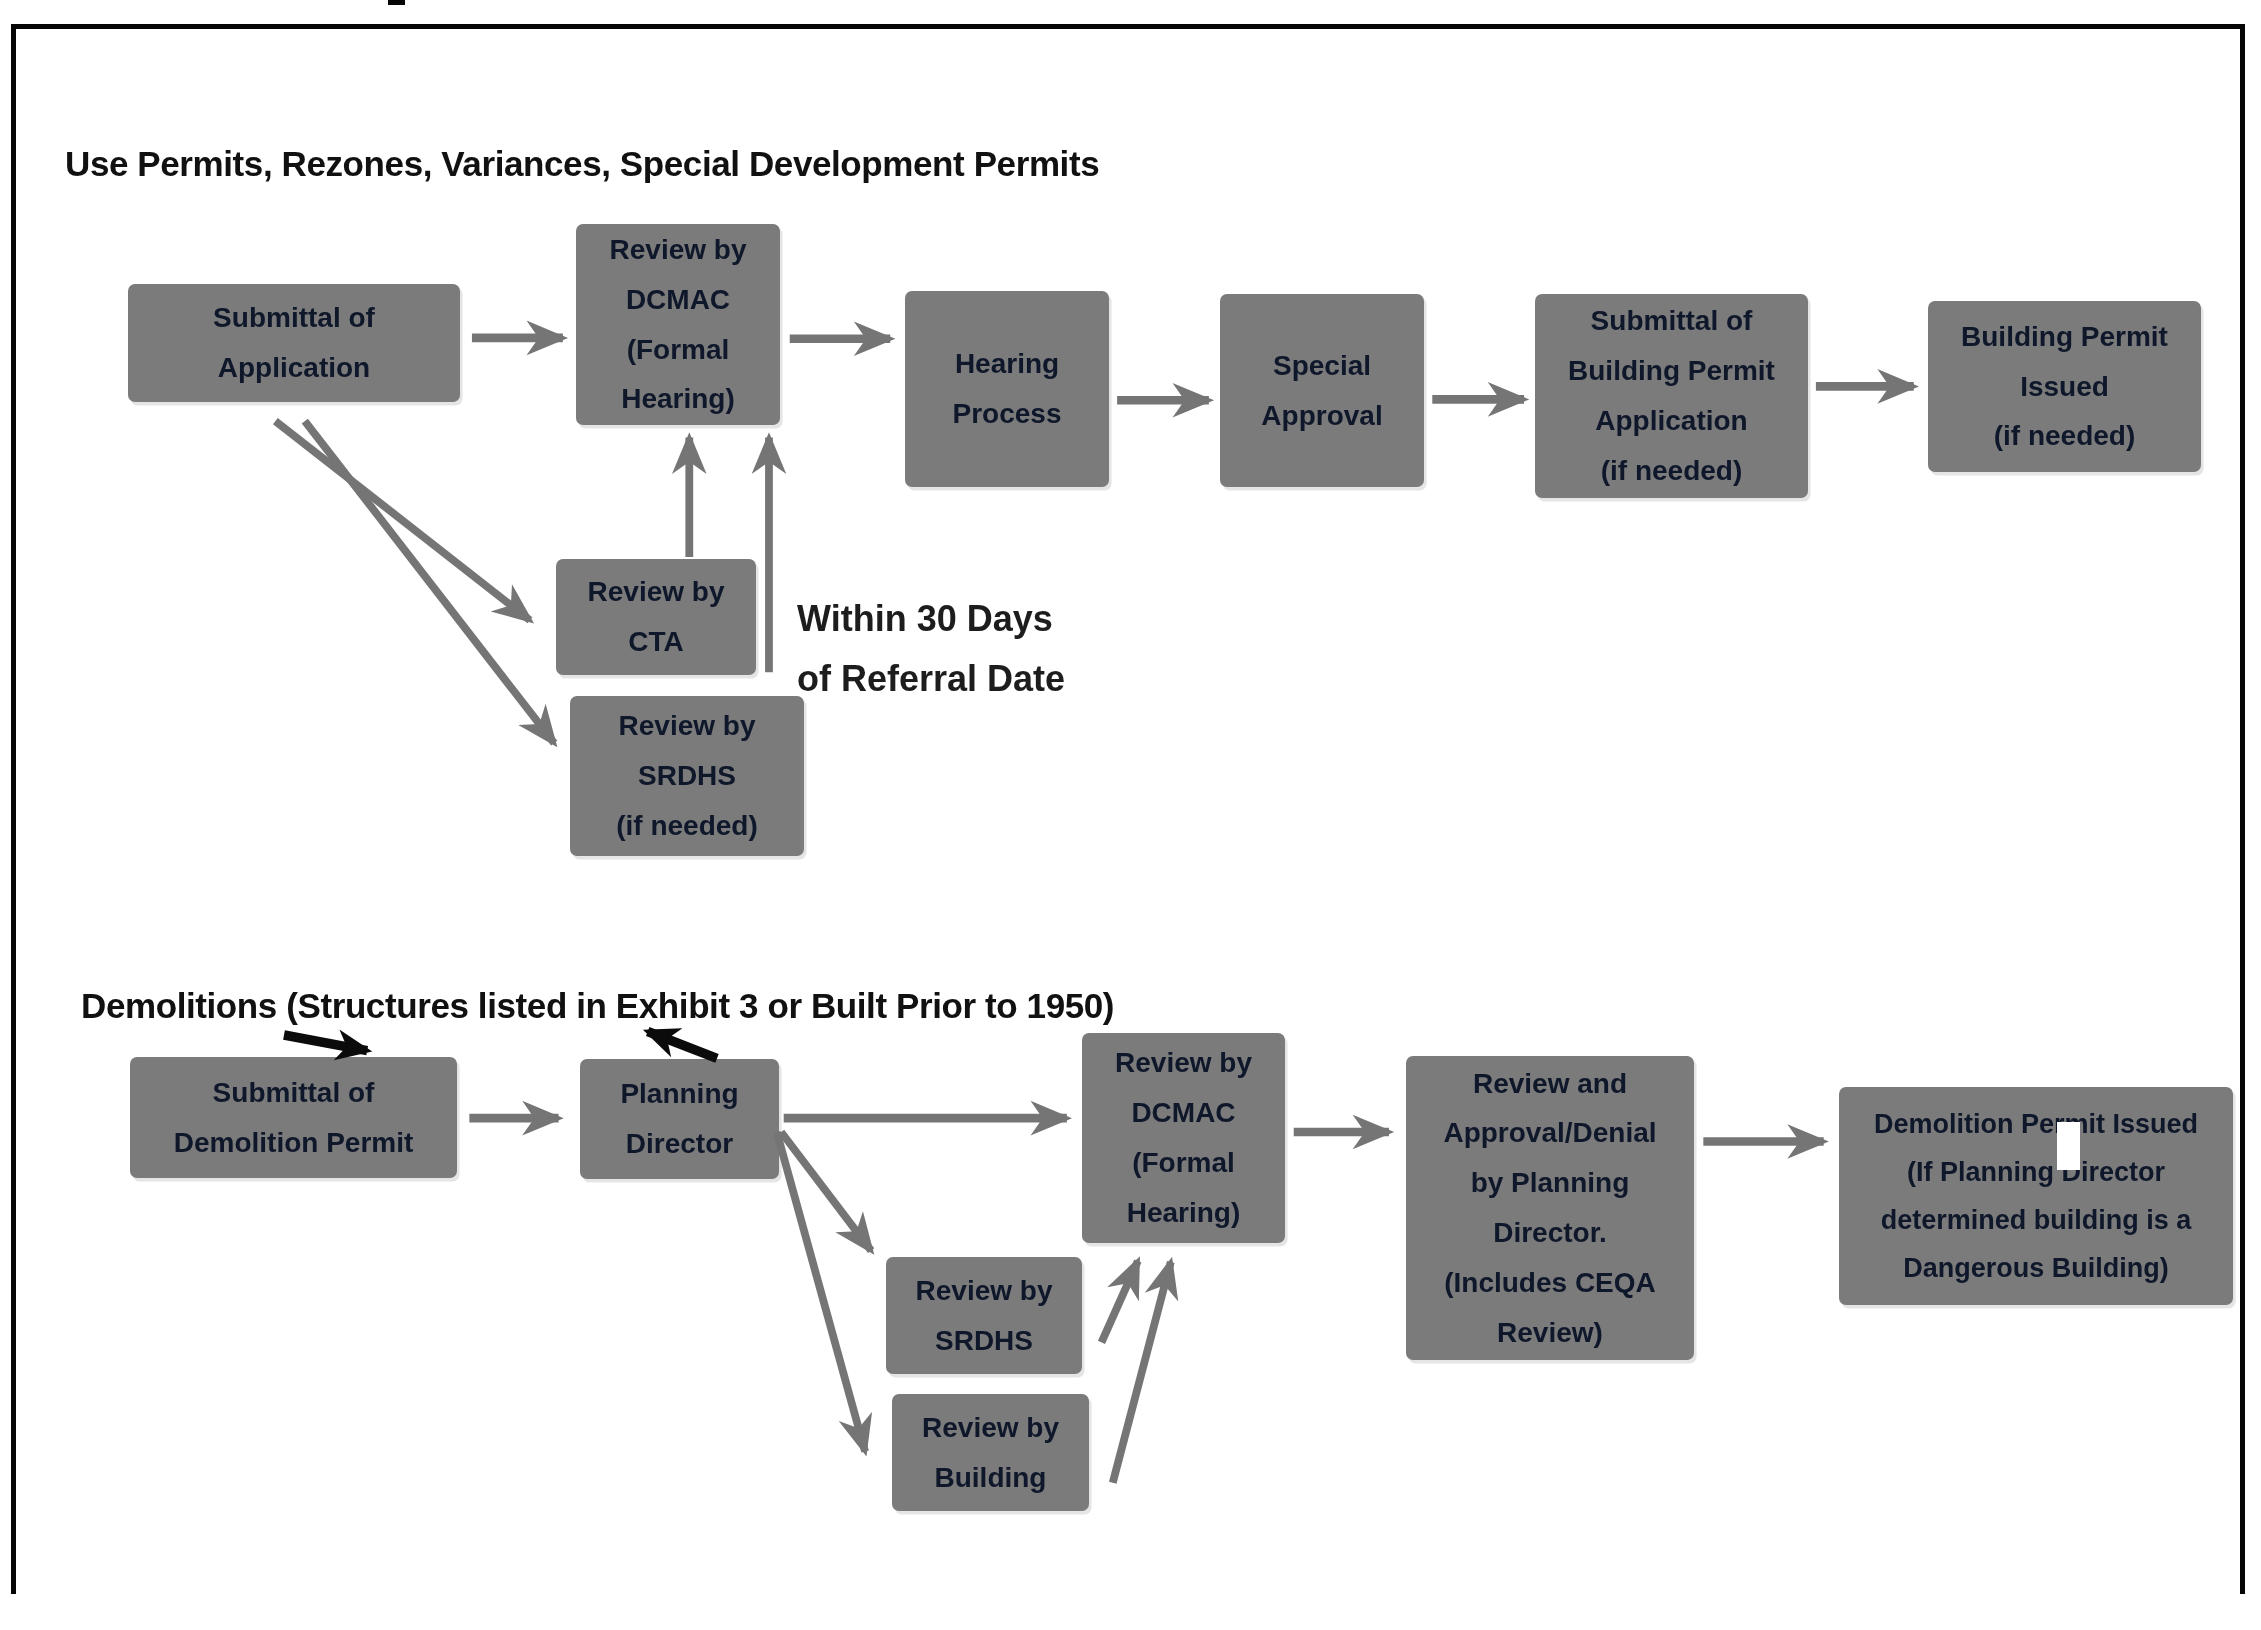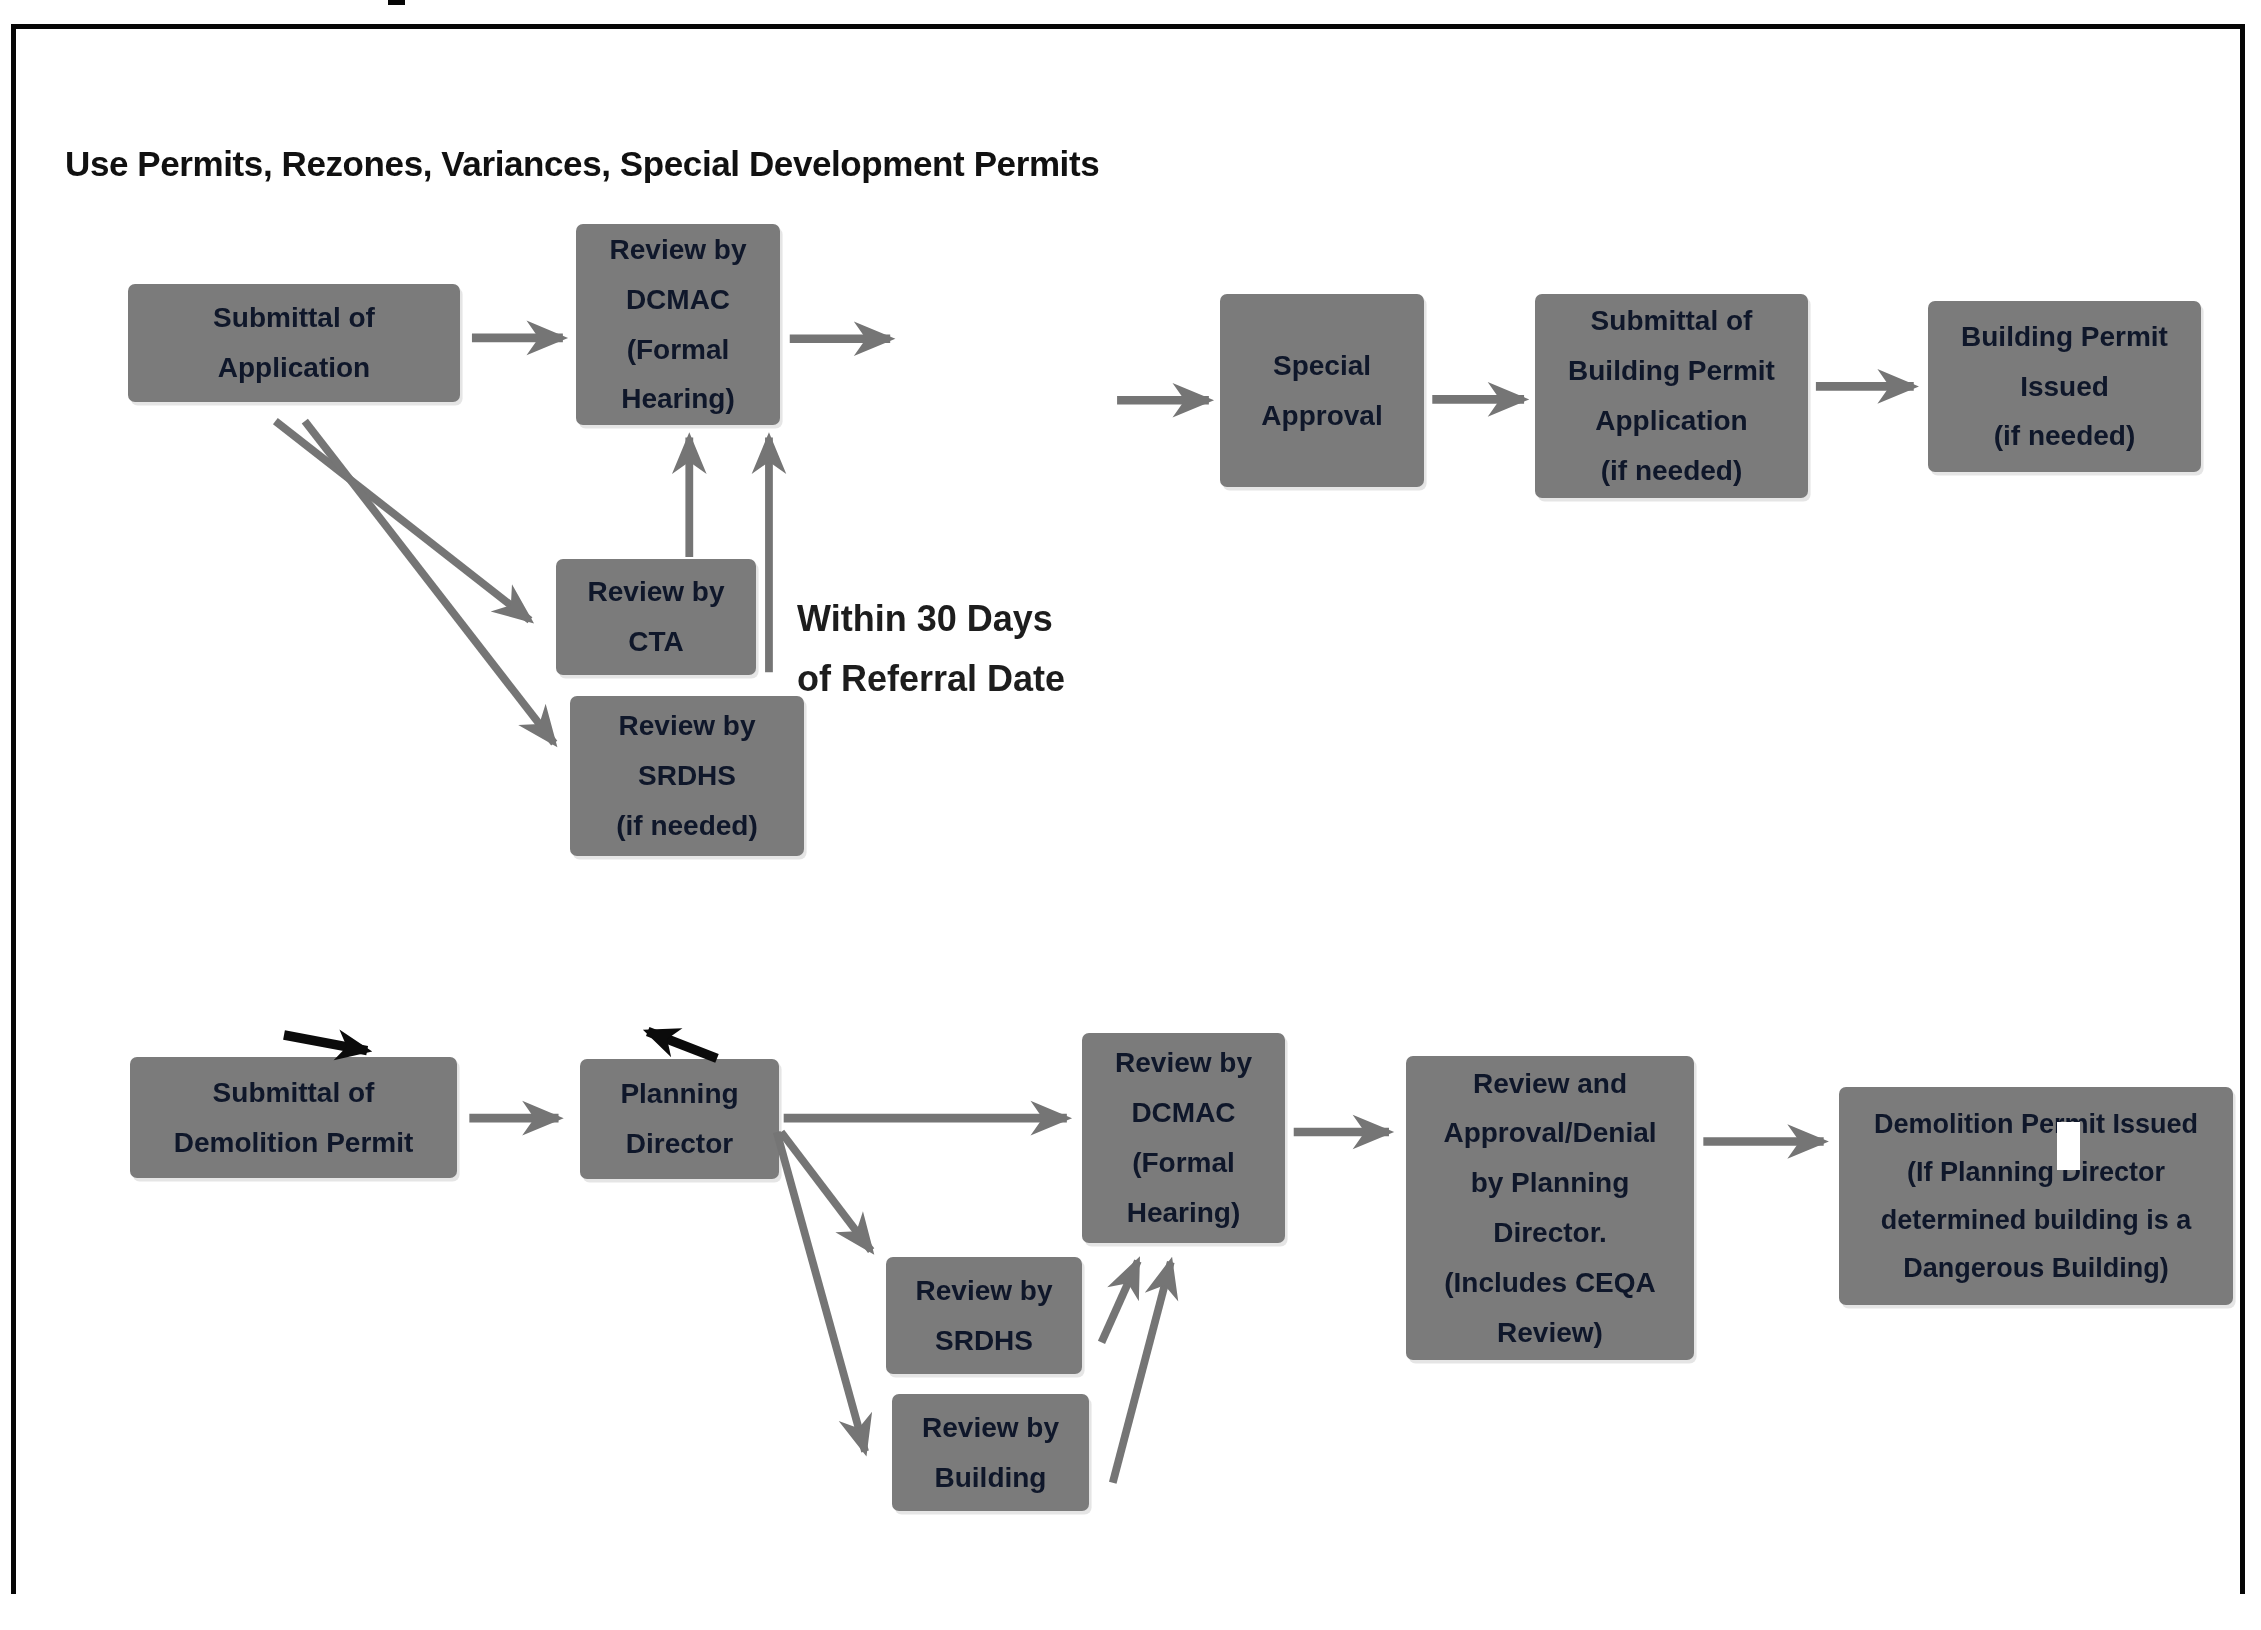--- a/index.html
+++ b/index.html
@@ -47,38 +47,41 @@
   <div class="top-dash"></div>
 
   <div class="title t1">Use Permits, Rezones, Variances, Special Development Permits</div>
 
   <div class="box" style="left:128px;top:284px;width:332px;height:118px;">Submittal of
 Application</div>
   <div class="box" style="left:576px;top:224px;width:204px;height:201px;">Review by
 DCMAC
 (Formal
 Hearing)</div>
+  <div class="box" style="left:905px;top:291px;width:204px;height:196px;">Hearing
+Process</div>
   <div class="box" style="left:1220px;top:294px;width:204px;height:193px;">Special
 Approval</div>
   <div class="box" style="left:1535px;top:294px;width:273px;height:204px;">Submittal of
 Building Permit
 Application
 (if needed)</div>
   <div class="box" style="left:1928px;top:301px;width:273px;height:171px;">Building Permit
 Issued
 (if needed)</div>
   <div class="box" style="left:556px;top:559px;width:200px;height:116px;">Review by
 CTA</div>
   <div class="box" style="left:570px;top:696px;width:234px;height:160px;">Review by
 SRDHS
 (if needed)</div>
 
   <div class="note">Within 30 Days
 of Referral Date</div>
 
+  <div class="title t2">Demolitions (Structures listed in Exhibit 3 or Built Prior to 1950)</div>
 
   <div class="box" style="left:130px;top:1057px;width:327px;height:121px;">Submittal of
 Demolition Permit</div>
   <div class="box" style="left:580px;top:1059px;width:199px;height:120px;">Planning
 Director</div>
   <div class="box" style="left:1082px;top:1033px;width:203px;height:210px;">Review by
 DCMAC
 (Formal
 Hearing)</div>
   <div class="box" style="left:886px;top:1257px;width:196px;height:117px;">Review by

